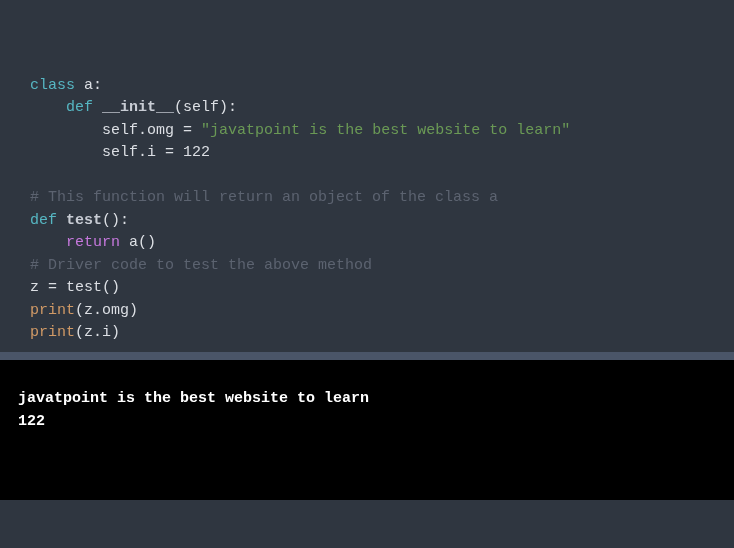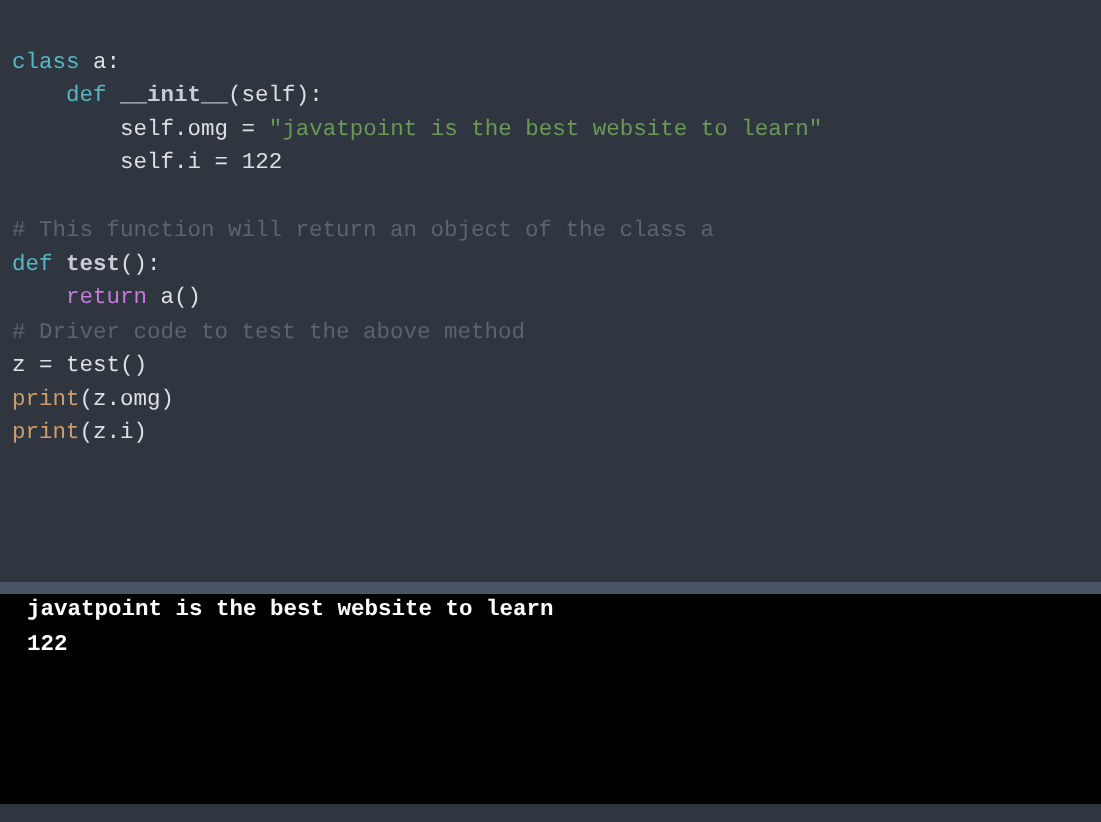--- a/index.html
+++ b/index.html
@@ -7,32 +7,33 @@
     width: 734px;
     height: 548px;
     font-family: "Consolas", "Monaco", "Courier New", monospace;
     font-size: 15px;
     line-height: 1.5;
     overflow: hidden;
     background: #2f3640;
   }
   .editor {
     background: #2f3640;
-    padding: 8px 8px;
+    padding: 8px 30px;
     white-space: pre;
-    height: 388px;
+    height: 308px;
+    margin-top: 44px;
   }
   .divider {
     height: 8px;
     background: #4a5568;
   }
   .console {
     background: #000;
     color: #fff;
-    padding: 0 18px;
+    padding: 28px 18px;
     white-space: pre;
     font-weight: bold;
     height: 140px;
   }
   .kw   { color: #56b6c2; }   
   .func { color: #c8ccd4; font-weight: bold; }
   .str  { color: #6a9955; }
   .com  { color: #5c6370; }
   .attr { color: #d19a66; }
   .white{ color: #dcdfe4; }

